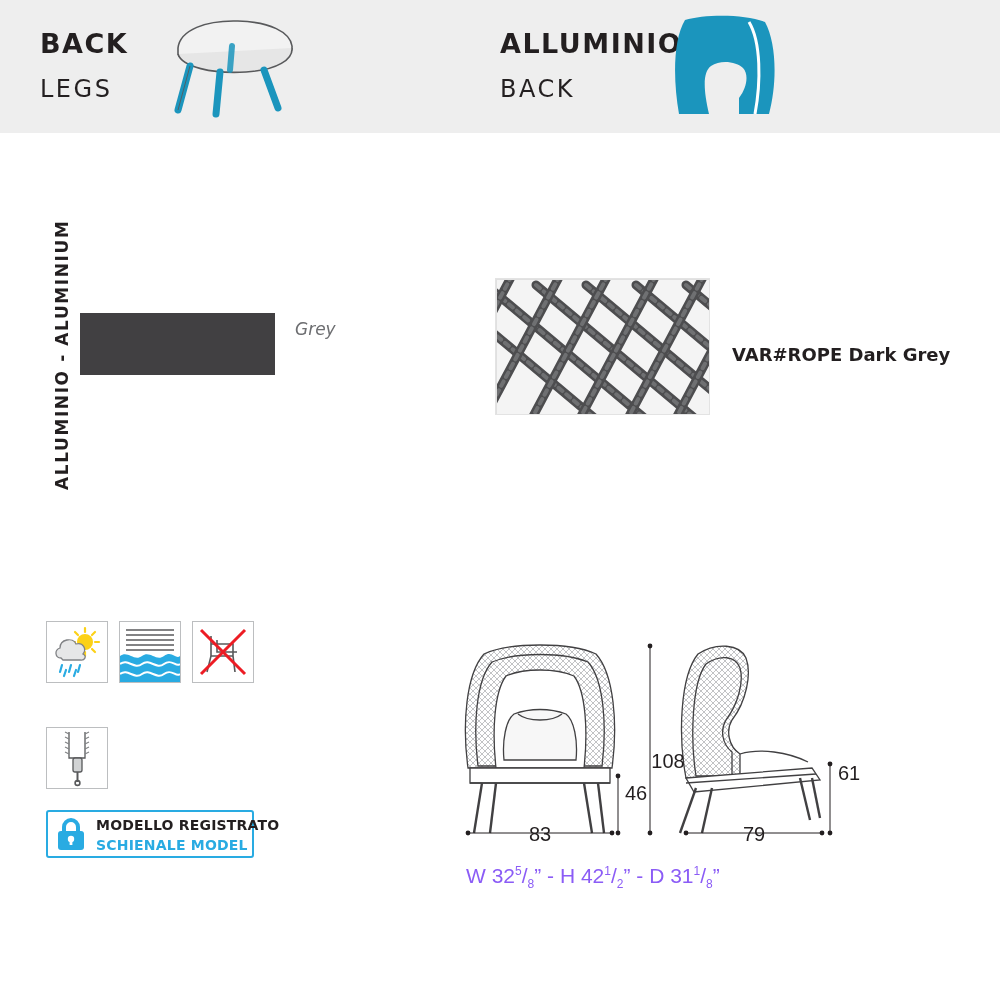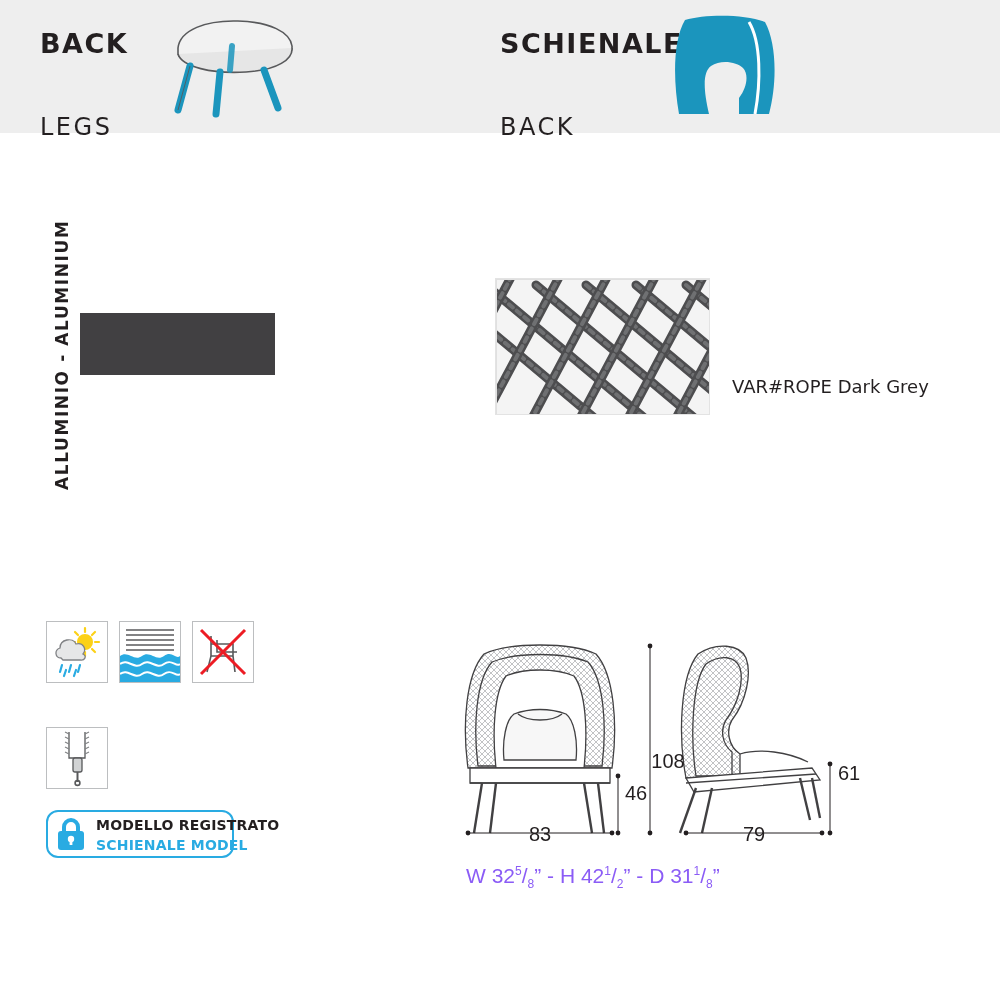--- a/index.html
+++ b/index.html
@@ -46,21 +46,20 @@
   .hdr-sub {
     font-family: "DejaVu Sans", sans-serif;
     font-weight: normal;
     font-size: 24px;
     letter-spacing: 2.5px;
     color: #231f20;
     position: absolute;
     top: 75px;
     left: 0;
     white-space: nowrap;
-    margin-top: 38px;
   }
   .hdr-icon {
     position: absolute;
     top: 10px;
   }
   .hdr-icon.legs { left: 160px; }
   .hdr-icon.back { left: 665px; }
 
   
   .vert-label {
@@ -125,25 +124,24 @@
     background: #f2f2f2;
     overflow: hidden;
     border: 1px solid #e3e3e3;
     box-sizing: border-box;
   }
   .rope-label {
     position: absolute;
     left: 732px;
     top: 344px;
     font-family: "DejaVu Sans", sans-serif;
-    font-weight: normal;
+    font-weight: bold;
     font-size: 18px;
     color: #231f20;
     white-space: nowrap;
-    margin-top: 32px;
   }
 
   
   .picto {
     position: absolute;
     width: 62px;
     height: 62px;
     background: #ffffff;
     border: 1px solid #bcbec0;
     box-sizing: border-box;
@@ -152,25 +150,25 @@
   .picto.p1 { left: 46px;  top: 621px; }
   .picto.p2 { left: 119px; top: 621px; }
   .picto.p3 { left: 192px; top: 621px; }
   .picto.p4 { left: 46px;  top: 727px; }
 
   
   .regmodel {
     position: absolute;
     left: 46px;
     top: 810px;
-    width: 188px;
+    width: 208px;
     height: 48px;
     background: #ffffff;
     border: 2px solid #29abe2;
-    border-radius: 12px;
+    border-radius: 3px;
     box-sizing: border-box;
   }
   .regmodel .lock {
     position: absolute;
     left: 6px;
     top: 6px;
   }
   .regmodel .rm-line1 {
     position: absolute;
     left: 48px;
@@ -236,38 +234,39 @@
     <path d="M18,44 C22,57 52,64 86,62 C118,60 133,49 132,38" fill="#e6e6e6" stroke="#58595b" stroke-width="1.6"></path>
     <path d="M30,56 L18,100" stroke="#1b95bd" stroke-width="7" stroke-linecap="round"></path>
     <path d="M60,62 L56,104" stroke="#1b95bd" stroke-width="7" stroke-linecap="round"></path>
     <path d="M104,60 L118,98" stroke="#1b95bd" stroke-width="7" stroke-linecap="round"></path>
     <path d="M72,36 L70,60" stroke="#1b95bd" stroke-width="6" stroke-linecap="round" opacity="0.85"></path>
     <path d="M30,56 L18,100" stroke="#58595b" stroke-width="0.9" fill="none"></path>
   </svg>
 </div>
 
 <div class="hdr-col right">
-  <div class="hdr-title">SCHIENALE</div>
+  <div class="hdr-title">ALLUMINIO</div>
   <div class="hdr-sub">BACK</div>
 </div>
 
 <div class="hdr-icon back">
   <svg width="130" height="115" viewBox="0 0 130 115">
     <path d="M20,10 C8,30 8,70 14,104 L44,104 C38,78 38,62 46,56 C56,49 72,52 78,58
              C84,64 82,78 74,88 L74,104 L104,104 C112,74 112,34 100,12 C80,4 40,4 20,10 Z" fill="#1b95bd"></path>
     <path d="M84,12 C96,32 96,72 90,104" fill="none" stroke="#ffffff" stroke-width="3"></path>
   </svg>
 </div>
 
 <div class="vert-label">
   <span>ALLUMINIO - ALUMINIUM</span>
 </div>
 
 <div class="swatch"></div>
 <div class="swatch-text">
+  <div class="swatch-name-en">Grey</div>
 </div>
 
 <div class="rope-sample">
   <svg width="215" height="137" viewBox="0 0 215 137">
     <defs>
       <pattern id="ropeTex" width="10" height="10" patternUnits="userSpaceOnUse">
         <rect width="10" height="10" fill="#f4f4f4"></rect>
       </pattern>
       <g id="strand">
         <path d="M0,0 L260,0" stroke="#4d4d4f" stroke-width="9" stroke-linecap="round"></path>

